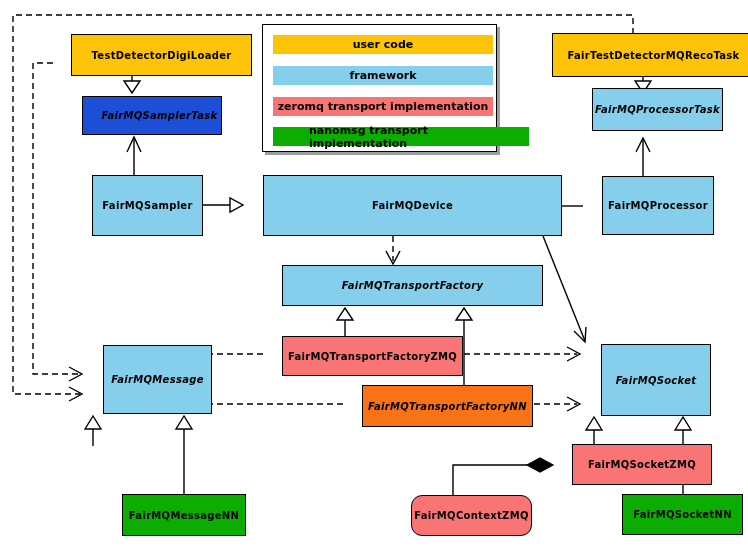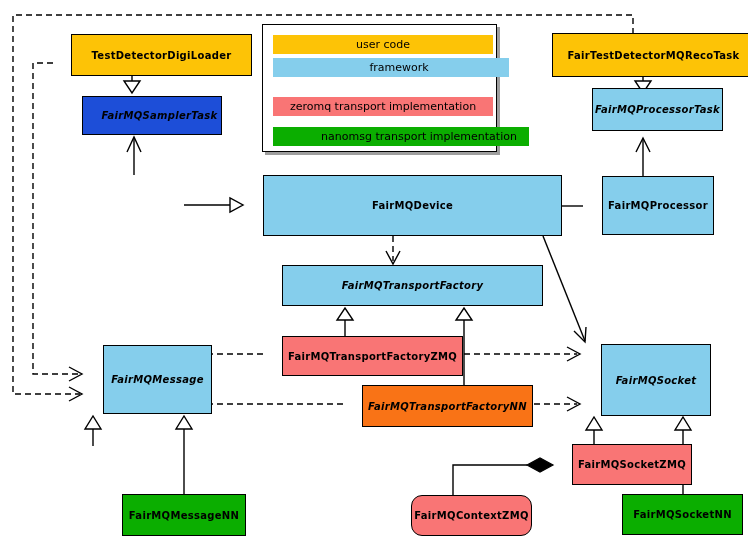--- a/index.html
+++ b/index.html
@@ -21,21 +21,21 @@
   }
   .node.abstract{font-style:italic;}
   #legend-panel{
     position:absolute;left:262px;top:24px;width:235px;height:128px;
     box-sizing:border-box;background:#fff;border:1.5px solid #000;
     box-shadow:3px 3px 0 #9e9e9e;z-index:2;
   }
   .legend-row{
     position:absolute;left:10px;width:220px;height:19px;
     display:flex;align-items:center;justify-content:center;
-    font-size:11px;font-weight:normal;color:#000;
+    font-size:11px;font-weight:bold;color:#000;
   }
 </style>
 </head>
 <body>
 
 <div id="canvas">
 
   <svg id="edge-layer" width="748" height="549">
 
     <g>
@@ -149,20 +149,23 @@
   </div>
   <div class="node" style="left: 533px; top: 33px; width: 203px; height: 44px; background: rgb(253, 195, 6);">
     <span>FairTestDetectorMQRecoTask</span>
   </div>
   <div class="node abstract" style="left: 63px; top: 96px; width: 140px; height: 39px; background: #1d4ed8; padding-left: 15px;">
     <span>FairMQSamplerTask</span>
   </div>
   <div class="node abstract" style="left: 573px; top: 88px; width: 131px; height: 43px; background: rgb(133, 206, 236);">
     <span>FairMQProcessorTask</span>
   </div>
+  <div class="node" style="left: 73px; top: 175px; width: 111px; height: 61px; background: rgb(133, 206, 236);">
+    <span>FairMQSampler</span>
+  </div>
   <div class="node" style="left: 244px; top: 175px; width: 299px; height: 61px; background: rgb(133, 206, 236);">
     <span>FairMQDevice</span>
   </div>
   <div class="node" style="left: 583px; top: 176px; width: 112px; height: 59px; background: rgb(133, 206, 236);">
     <span>FairMQProcessor</span>
   </div>
   <div class="node abstract" style="left: 263px; top: 265px; width: 261px; height: 41px; background: rgb(133, 206, 236);">
     <span>FairMQTransportFactory</span>
   </div>
   <div class="node" style="left: 263px; top: 336px; width: 181px; height: 40px; background: rgb(249, 117, 117);">
@@ -176,32 +179,32 @@
   </div>
   <div class="node abstract" style="left: 582px; top: 344px; width: 110px; height: 72px; background: rgb(133, 206, 236);">
     <span>FairMQSocket</span>
   </div>
   <div class="node" style="left: 103px; top: 494px; width: 124px; height: 42px; background: rgb(11, 174, 0);">
     <span>FairMQMessageNN</span>
   </div>
   <div class="node" style="left: 392px; top: 495px; width: 121px; height: 41px; background: rgb(249, 117, 117); border-radius: 11px;">
     <span>FairMQContextZMQ</span>
   </div>
-  <div class="node" style="left: 553px; top: 444px; width: 120px; height: 41px; background: rgb(249, 117, 117);">
+  <div class="node" style="left: 553px; top: 444px; width: 140px; height: 41px; background: rgb(249, 117, 117);">
     <span>FairMQSocketZMQ</span>
   </div>
   <div class="node" style="left: 603px; top: 494px; width: 121px; height: 41px; background: rgb(11, 174, 0);">
     <span>FairMQSocketNN</span>
   </div>
 
   <div id="legend-panel">
     <div class="legend-row" style="top: 10px; background: rgb(253, 195, 6);">
       <span>user code</span>
     </div>
-    <div class="legend-row" style="top: 33px; background: rgb(133, 206, 236); padding-left: 16px;">
+    <div class="legend-row" style="top: 41px; background: rgb(133, 206, 236);">
       <span>framework</span>
     </div>
     <div class="legend-row" style="top: 72px; background: rgb(249, 117, 117);">
       <span>zeromq transport implementation</span>
     </div>
     <div class="legend-row" style="top: 102px; background: rgb(11, 174, 0); padding-left: 36px;">
       <span>nanomsg transport implementation</span>
     </div>
   </div>
 

